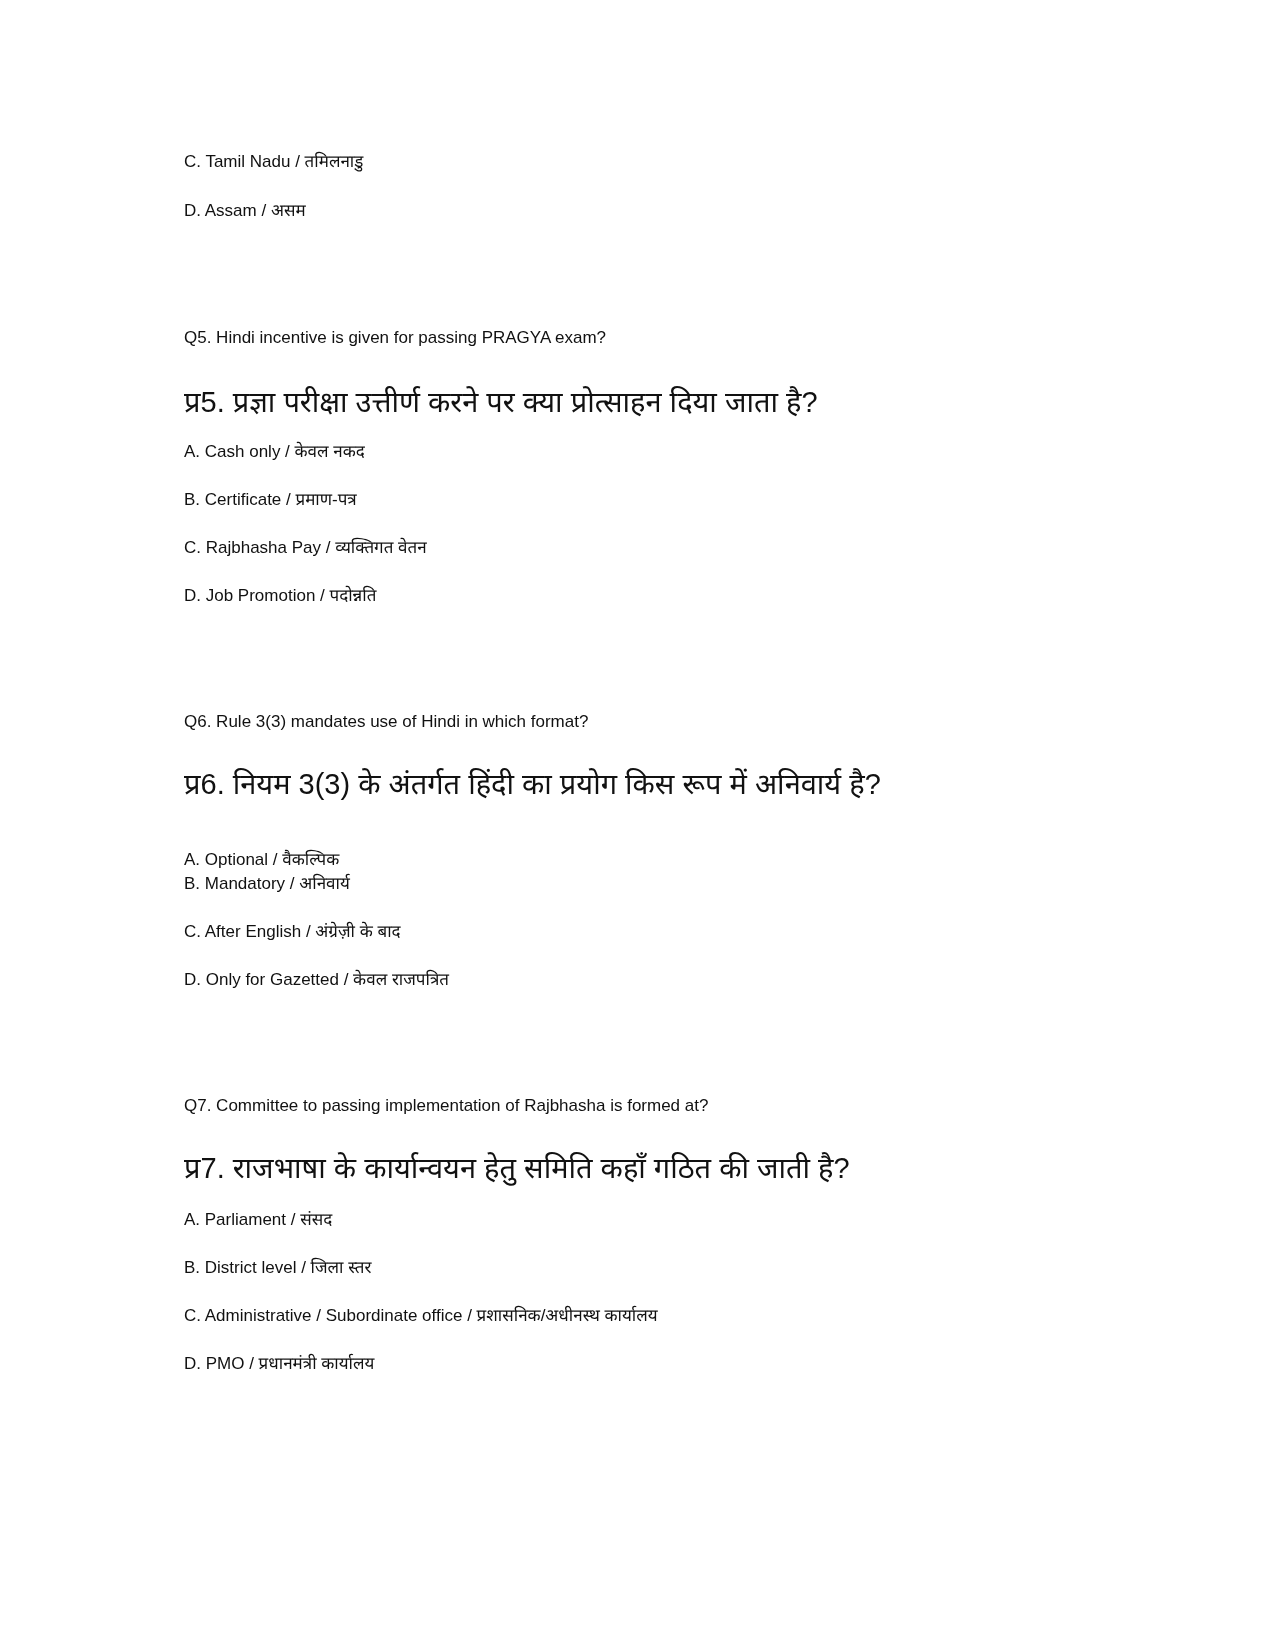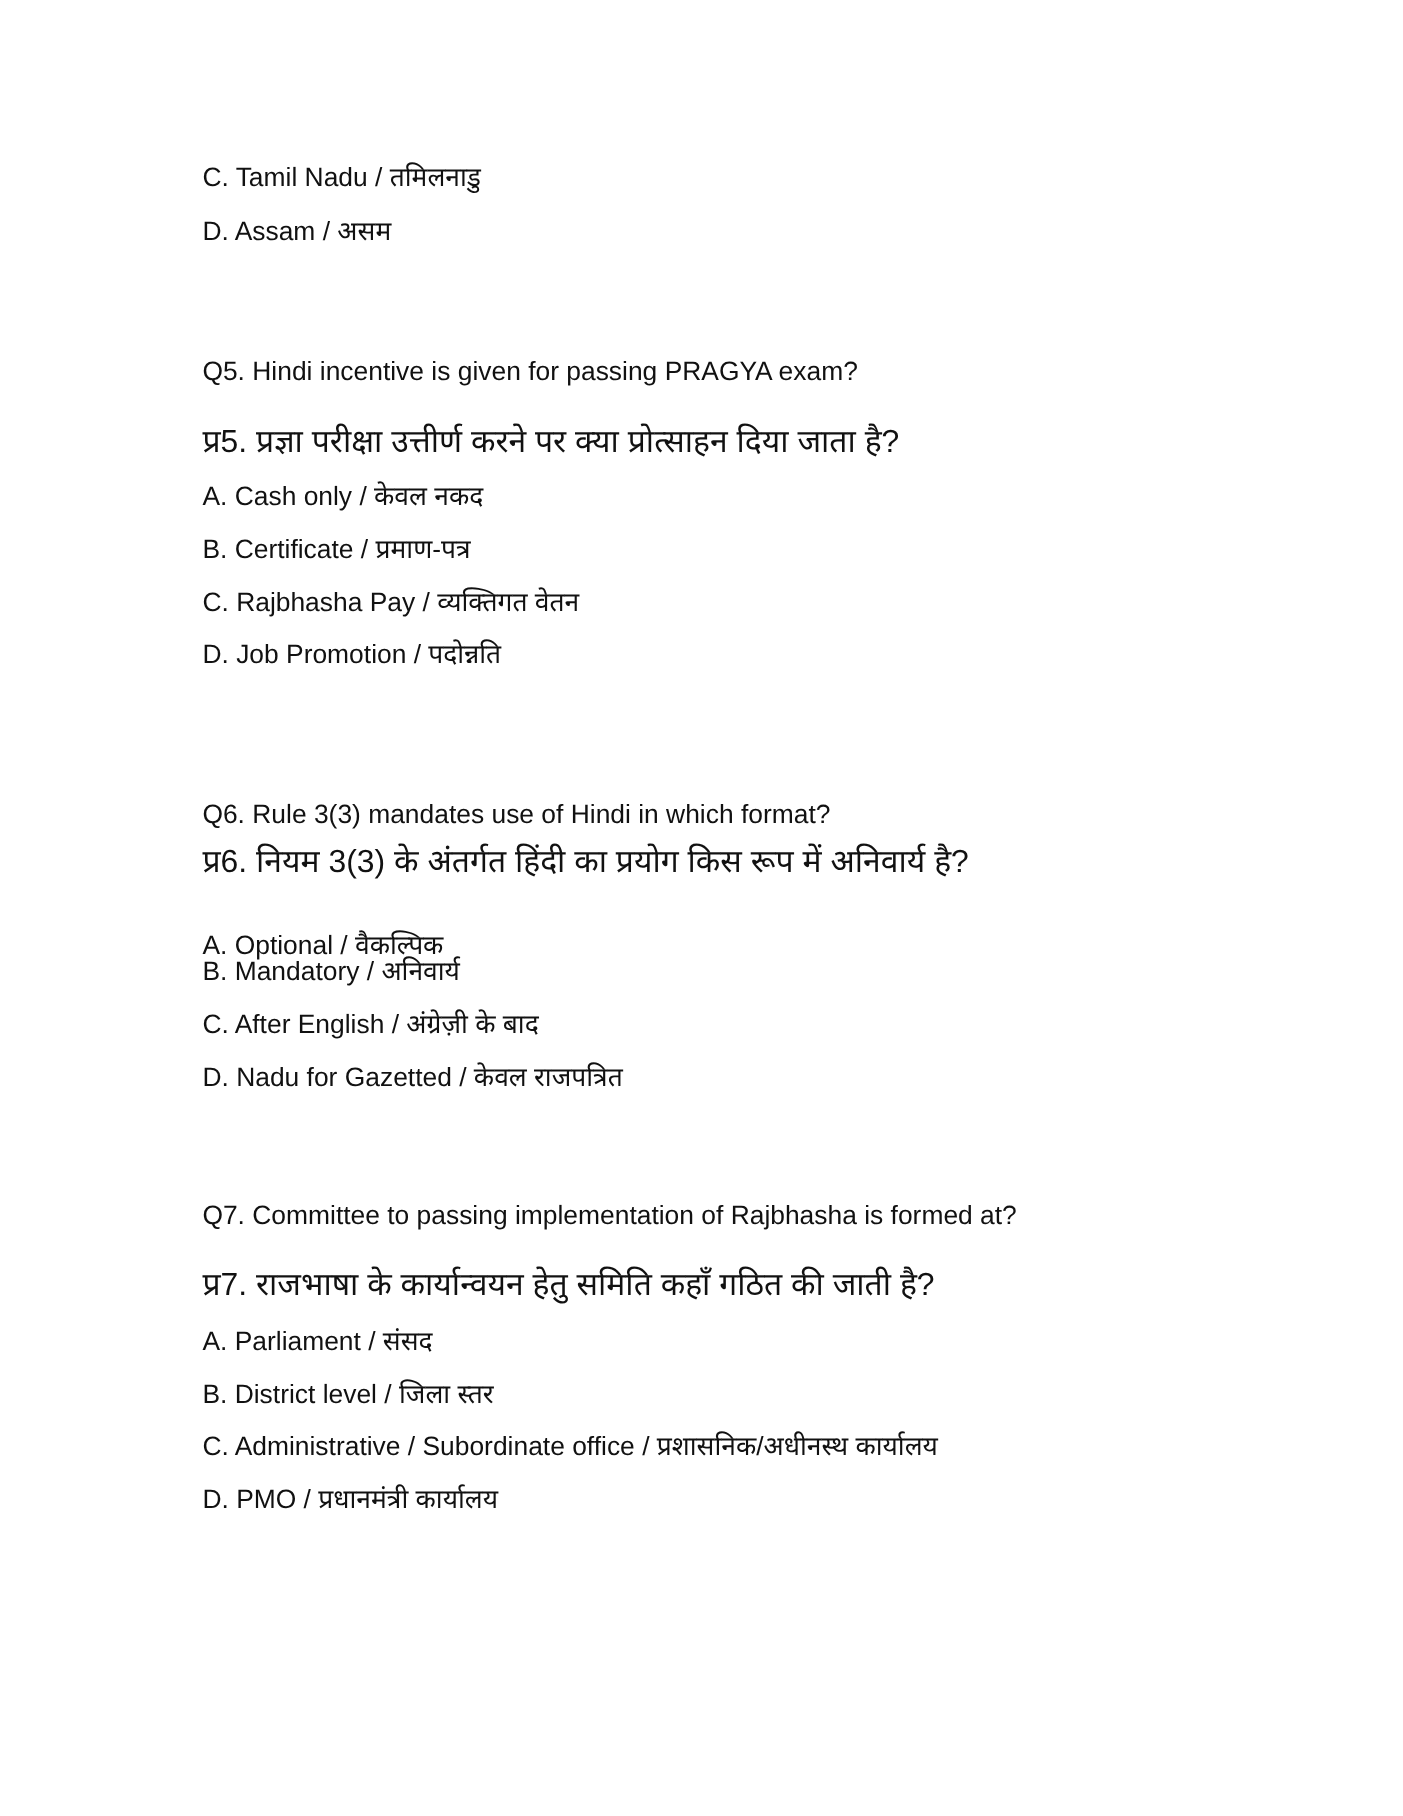--- a/index.html
+++ b/index.html
@@ -1,40 +1,40 @@
 <!DOCTYPE html>
 <html><head>
 <meta charset="utf-8">
 <style>
   html, body { margin: 0; padding: 0; background: #ffffff; }
   body { width: 1275px; height: 1651px; position: relative; overflow: hidden;
          font-family: "Liberation Sans", "DejaVu Sans", sans-serif; color: #111111; }
-  .line { position: absolute; left: 184px; white-space: nowrap; font-size: 24px; line-height: 32px; }
+  .line { position: absolute; left: 184px; white-space: nowrap; font-size: 17px; line-height: 32px; }
   .hq { font-size: 29px; }
 </style>
 </head>
 <body>
 
 <div>
   <div class="line" style="top:146px">C. Tamil Nadu / तमिलनाडु</div>
   <div class="line" style="top:195px">D. Assam / असम</div>
 
   <div class="line" style="top:322px">Q5. Hindi incentive is given for passing PRAGYA exam?</div>
   <div class="line hq" style="top:386px">प्र5. प्रज्ञा परीक्षा उत्तीर्ण करने पर क्या प्रोत्साहन दिया जाता है?</div>
   <div class="line" style="top:436px">A. Cash only / केवल नकद</div>
   <div class="line" style="top:484px">B. Certificate / प्रमाण-पत्र</div>
   <div class="line" style="top:532px">C. Rajbhasha Pay / व्यक्तिगत वेतन</div>
   <div class="line" style="top:580px">D. Job Promotion / पदोन्नति</div>
 
-  <div class="line" style="top:725px">Q6. Rule 3(3) mandates use of Hindi in which format?</div>
+  <div class="line" style="top:706px">Q6. Rule 3(3) mandates use of Hindi in which format?</div>
   <div class="line hq" style="top:768px">प्र6. नियम 3(3) के अंतर्गत हिंदी का प्रयोग किस रूप में अनिवार्य है?</div>
   <div class="line" style="top:844px">A. Optional / वैकल्पिक</div>
   <div class="line" style="top:868px">B. Mandatory / अनिवार्य</div>
   <div class="line" style="top:916px">C. After English / अंग्रेज़ी के बाद</div>
-  <div class="line" style="top:964px">D. Nadu for Gazetted / केवल राजपत्रित</div>
+  <div class="line" style="top:964px">D. Only for Gazetted / केवल राजपत्रित</div>
 
   <div class="line" style="top:1090px">Q7. Committee to passing implementation of Rajbhasha is formed at?</div>
   <div class="line hq" style="top:1152px">प्र7. राजभाषा के कार्यान्वयन हेतु समिति कहाँ गठित की जाती है?</div>
   <div class="line" style="top:1204px">A. Parliament / संसद</div>
   <div class="line" style="top:1252px">B. District level / जिला स्तर</div>
   <div class="line" style="top:1300px">C. Administrative / Subordinate office / प्रशासनिक/अधीनस्थ कार्यालय</div>
   <div class="line" style="top:1348px">D. PMO / प्रधानमंत्री कार्यालय</div>
 </div>
 
 </body></html>

